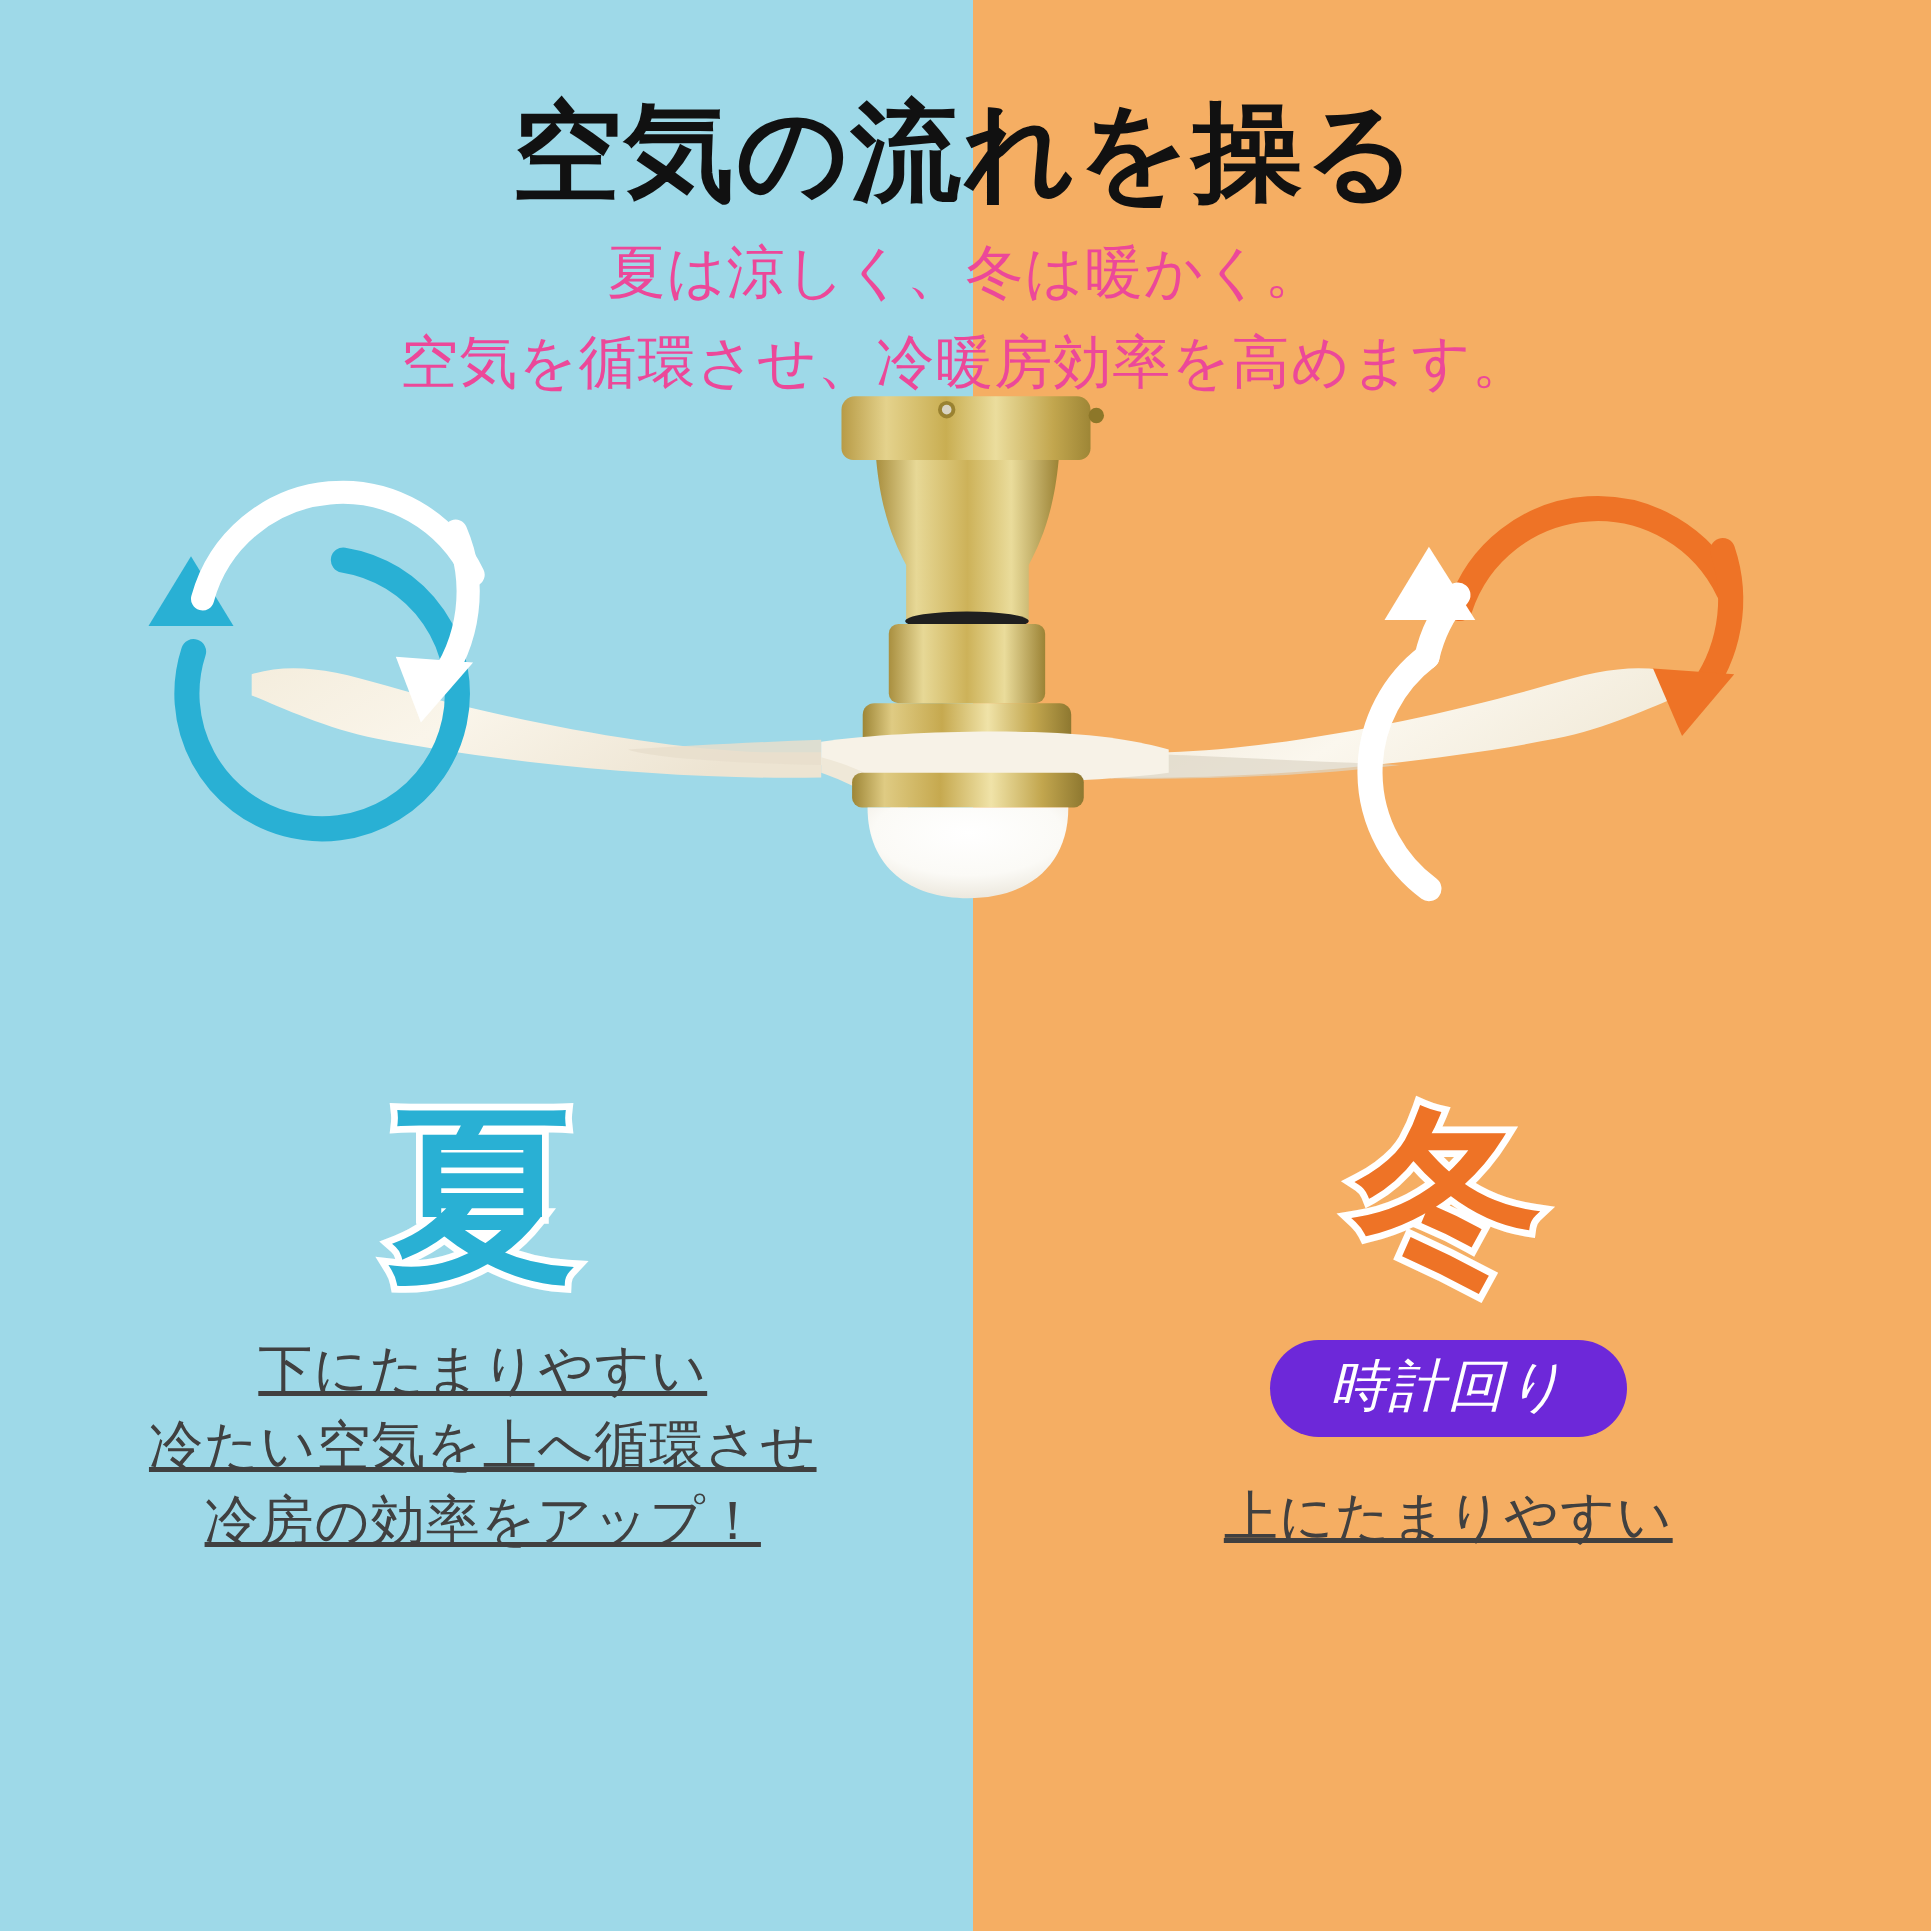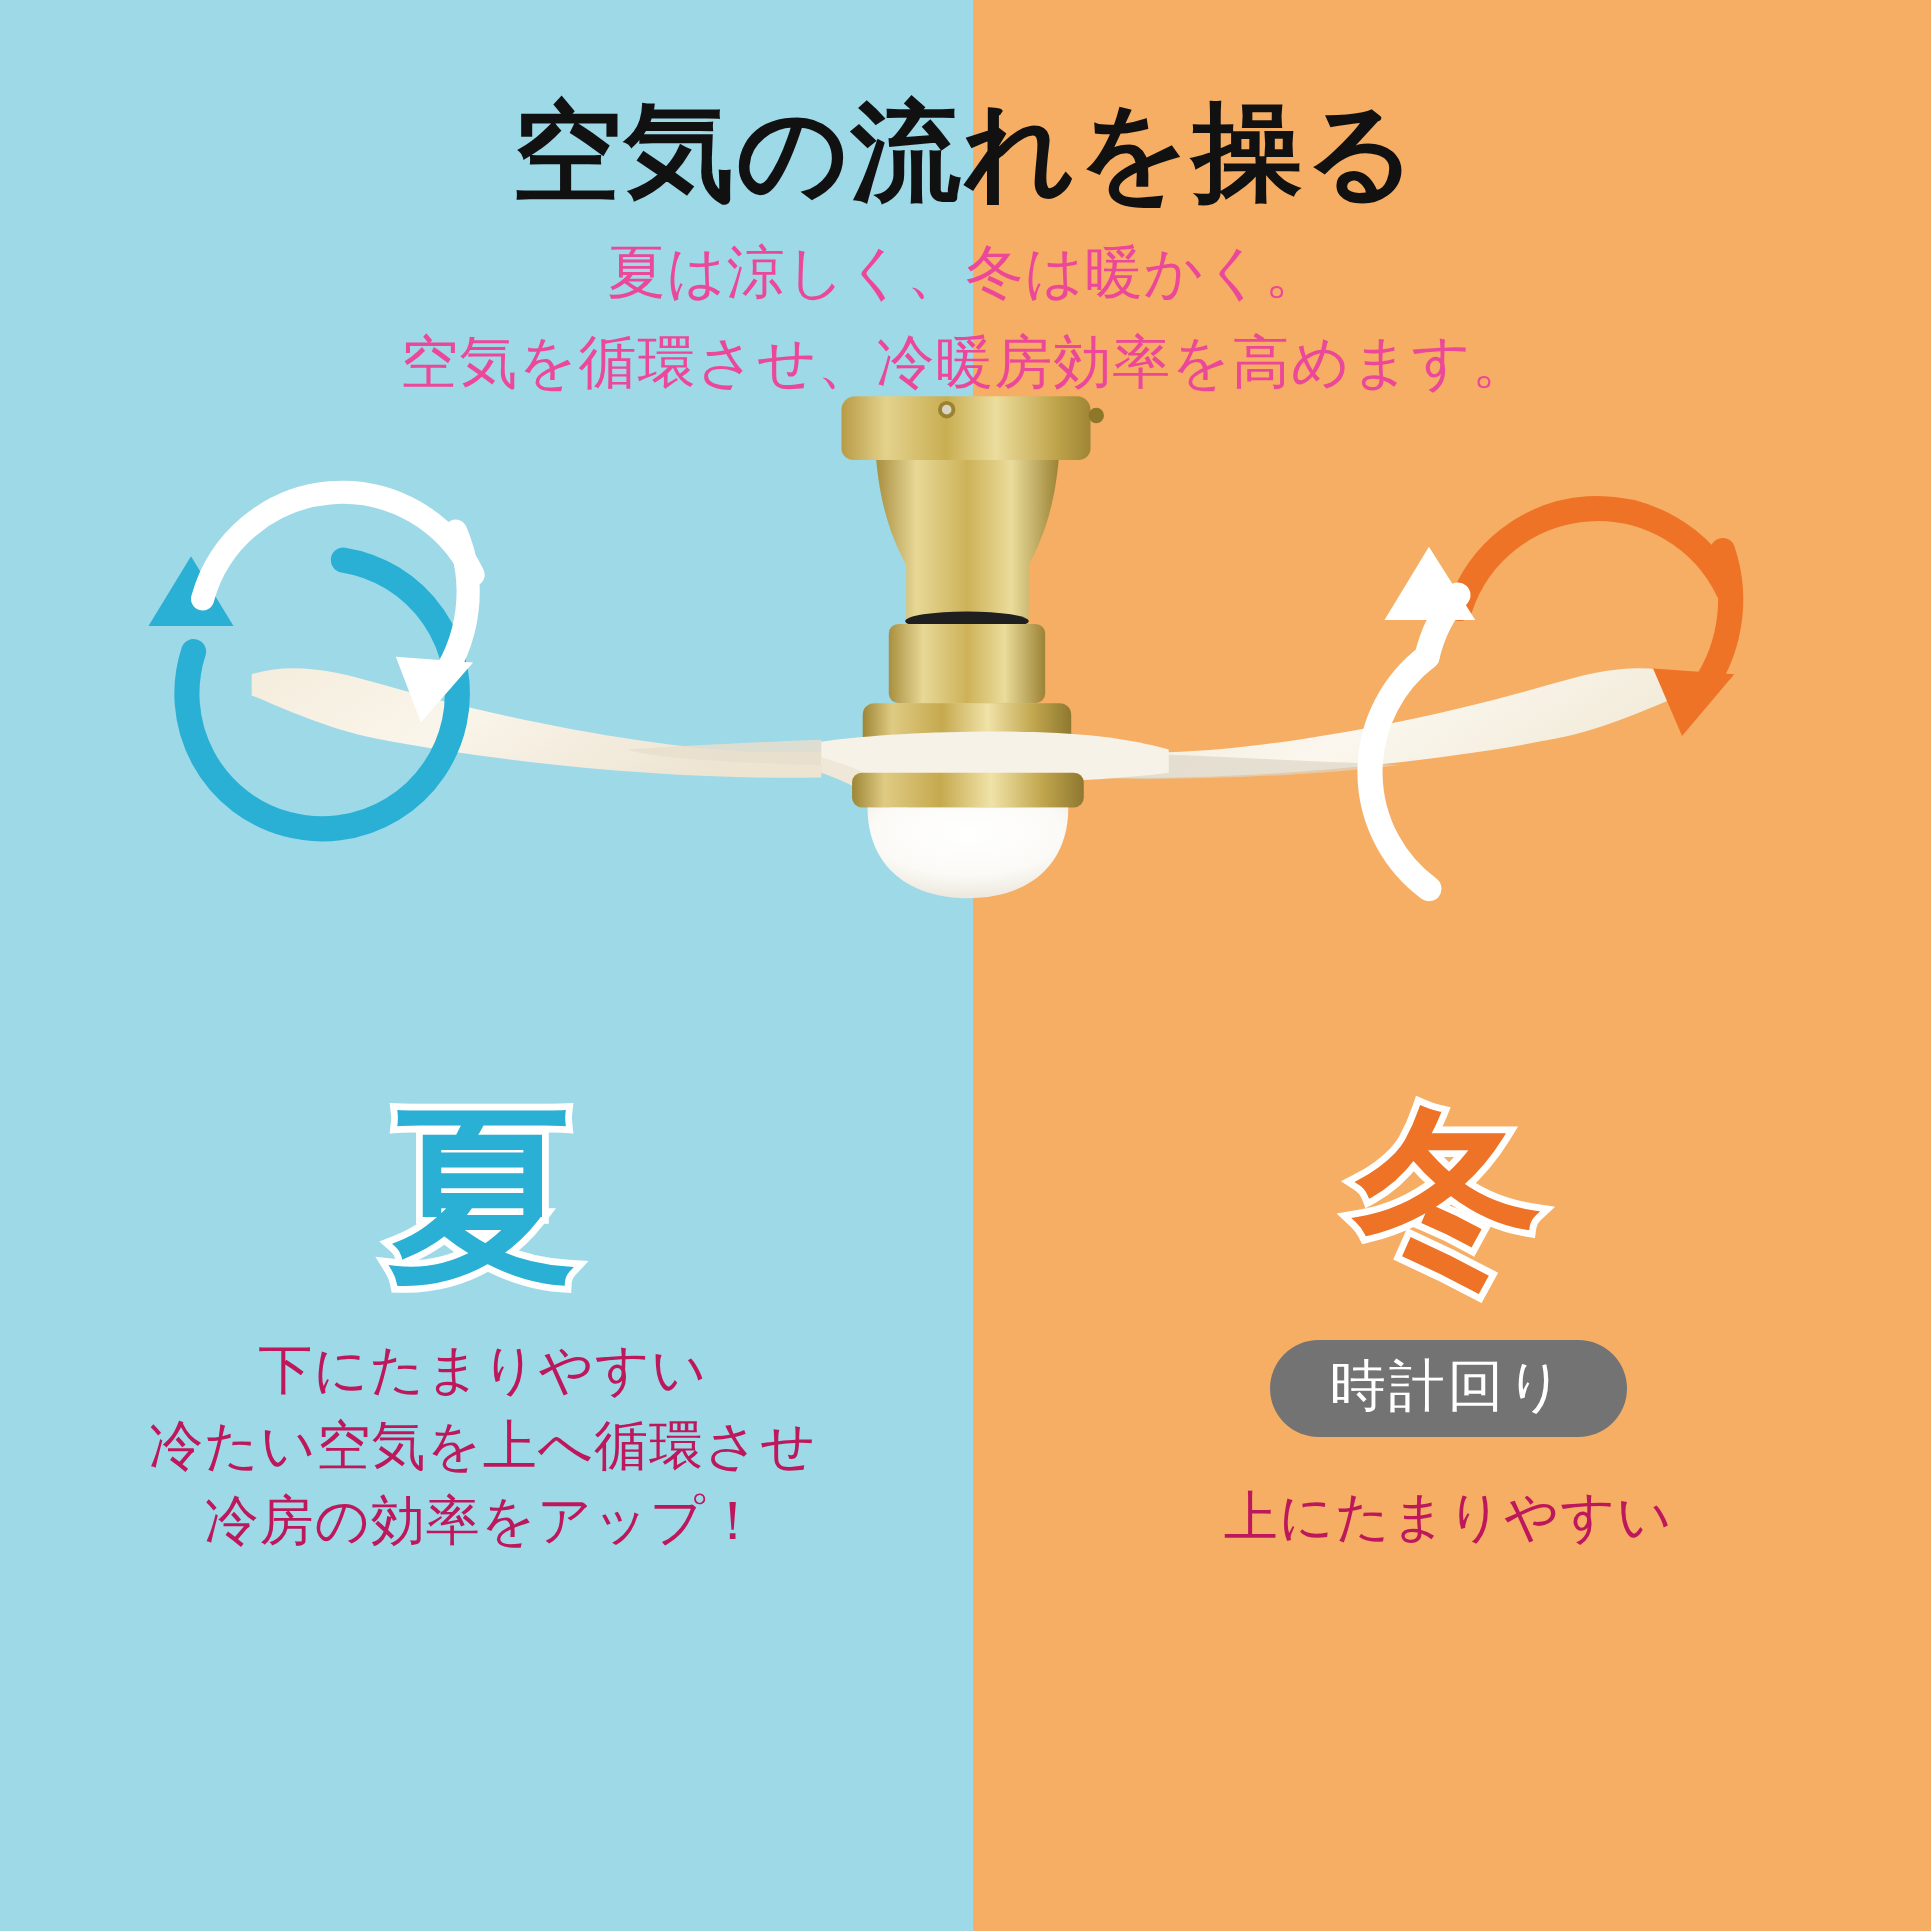--- a/index.html
+++ b/index.html
@@ -74,22 +74,23 @@
     letter-spacing:2.9px;
     font-weight:400;
   }
   .badge.summer{background:#29B0D4;}
   .badge.winter{background:#ED7F2E;}
 
   .desc{
     margin-top:42px;
     font-size:54px;
     line-height:1.40;
-    color:#be185d;
+    color:#404040;
     letter-spacing:1px;
+    text-decoration:underline;
   }
   .desc span{display:block;}
 </style>
 </head>
 <body>
 
 <div class="canvas">
 
   <div class="bg-left" style="background: rgb(158, 217, 232); width: 50.4%;"></div>
   <div class="bg-right" style="background: rgb(245, 174, 99); left: 50.4%;"></div>
@@ -210,21 +211,21 @@
     <div class="desc">
       <span>下にたまりやすい</span>
       <span>冷たい空気を上へ循環させ</span>
       <span>冷房の効率をアップ！</span>
     </div>
   </div>
 
   <div class="season right">
     <div class="kanji winter" style="color: rgb(238, 115, 38); -webkit-text-stroke: 13.5px rgb(255, 255, 255);">冬</div>
     <div>
-      <span class="badge winter" style="background: #737373;">時計回り</span>
+      <span class="badge winter" style="background: #6d28d9; font-style: italic;">時計回り</span>
     </div>
     <div class="desc">
       <span>上にたまりやすい</span>
     </div>
   </div>
 
 </div>
 
 
 </body></html>

